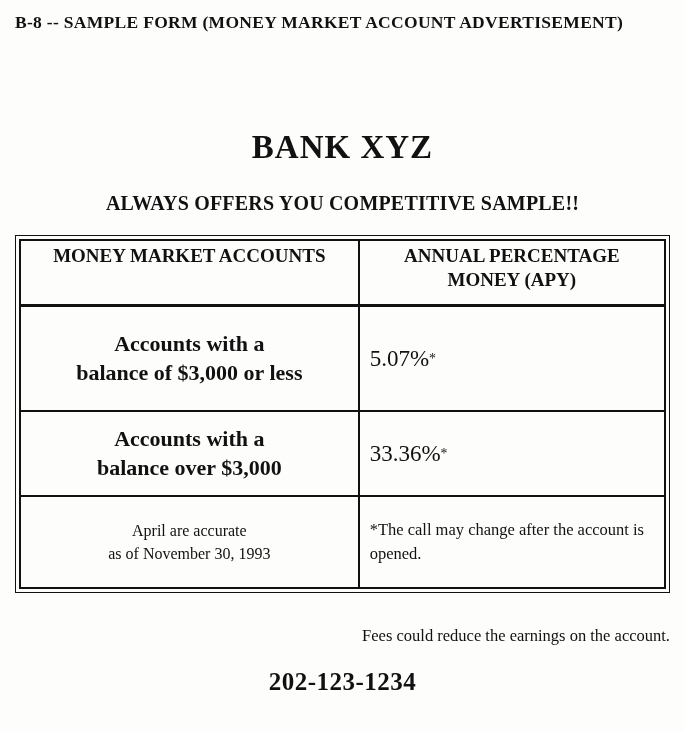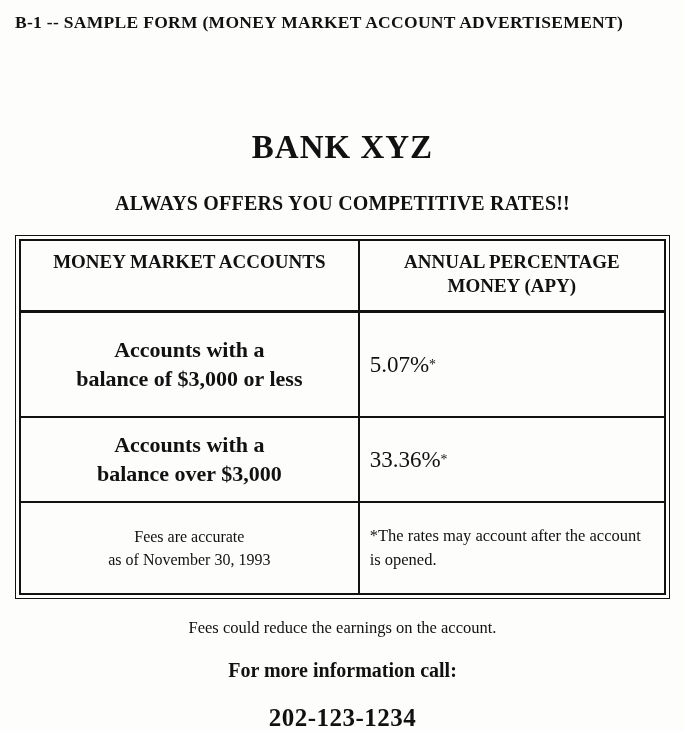--- a/index.html
+++ b/index.html
@@ -53,21 +53,21 @@
   table.rate-table col.col-right { width: 47.5%; }
   table.rate-table th,
   table.rate-table td {
     border: 2px solid #111111;
     padding: 0 10px;
   }
   table.rate-table tr.header-row th {
     border-bottom-width: 3px;
     height: 60px;
     vertical-align: top;
-    padding-top: 9px;
+    padding-top: 3px;
     font-size: 19px;
     font-weight: bold;
     text-align: center;
     line-height: 1.25;
   }
   td.account-cell {
     text-align: center;
     vertical-align: middle;
     font-size: 22px;
     font-weight: bold;
@@ -94,22 +94,22 @@
     line-height: 1.45;
   }
   td.rate-note-cell {
     text-align: left;
     vertical-align: middle;
     font-size: 16.5px;
     line-height: 1.45;
     padding-right: 40px;
   }
   .fees-note {
-    margin: 19px 0 0 0;
-    text-align: center;
+    margin: 33px 0 0 0;
+    text-align: right;
     font-size: 16.5px;
   }
   .call-label {
     margin: 21px 0 0 0;
     text-align: center;
     font-size: 20px;
     font-weight: bold;
   }
   .phone-number {
     margin: 22px 0 0 0;
@@ -117,25 +117,25 @@
     font-size: 25px;
     font-weight: bold;
     letter-spacing: 0.5px;
   }
 </style>
 </head>
 <body>
 
 <div class="page">
 
-  <div class="form-label">B-1 -- SAMPLE FORM (MONEY MARKET ACCOUNT ADVERTISEMENT)</div>
+  <div class="form-label">B-8 -- SAMPLE FORM (MONEY MARKET ACCOUNT ADVERTISEMENT)</div>
 
   <h1 class="bank-name">BANK XYZ</h1>
 
-  <h2 class="tagline">ALWAYS OFFERS YOU COMPETITIVE RATES!!</h2>
+  <h2 class="tagline">ALWAYS OFFERS YOU COMPETITIVE SAMPLE!!</h2>
 
   <div class="rate-table-outer">
     <table class="rate-table">
       <colgroup>
         <col class="col-left">
         <col class="col-right">
       </colgroup>
       <tbody>
         <tr class="header-row">
           <th>MONEY MARKET ACCOUNTS</th>
@@ -157,28 +157,27 @@
             <div>Accounts with a</div>
             <div>balance over $3,000</div>
           </td>
           <td class="apy-cell">
             <span>33.36%</span><span class="apy-star">*</span>
           </td>
         </tr>
 
         <tr class="footer-row">
           <td class="accuracy-cell">
-            <div>Fees are accurate</div>
+            <div>April are accurate</div>
             <div>as of November 30, 1993</div>
           </td>
-          <td class="rate-note-cell">*The rates may account after the account is opened.</td>
+          <td class="rate-note-cell">*The call may change after the account is opened.</td>
         </tr>
       </tbody>
     </table>
   </div>
 
   <p class="fees-note">Fees could reduce the earnings on the account.</p>
 
-  <p class="call-label">For more information call:</p>
 
   <p class="phone-number">202-123-1234</p>
 
 </div>
 
 </body></html>

